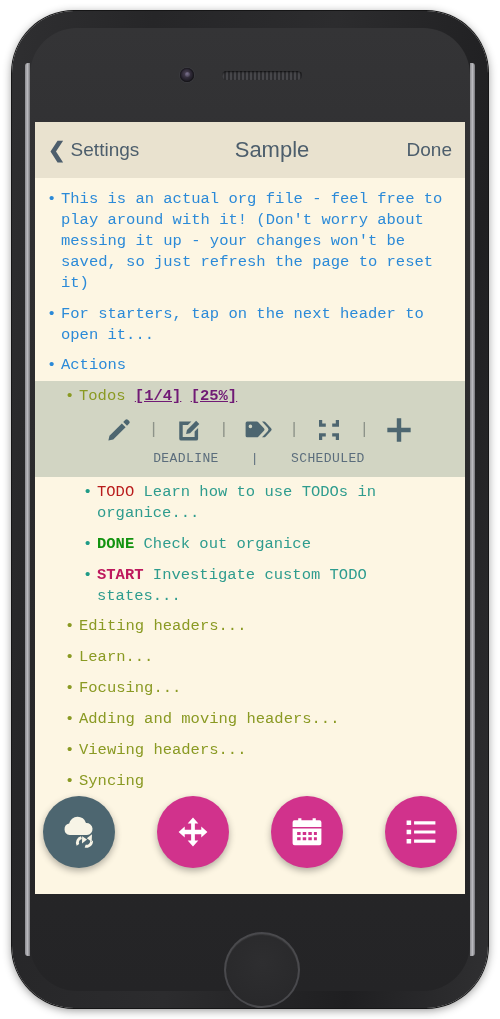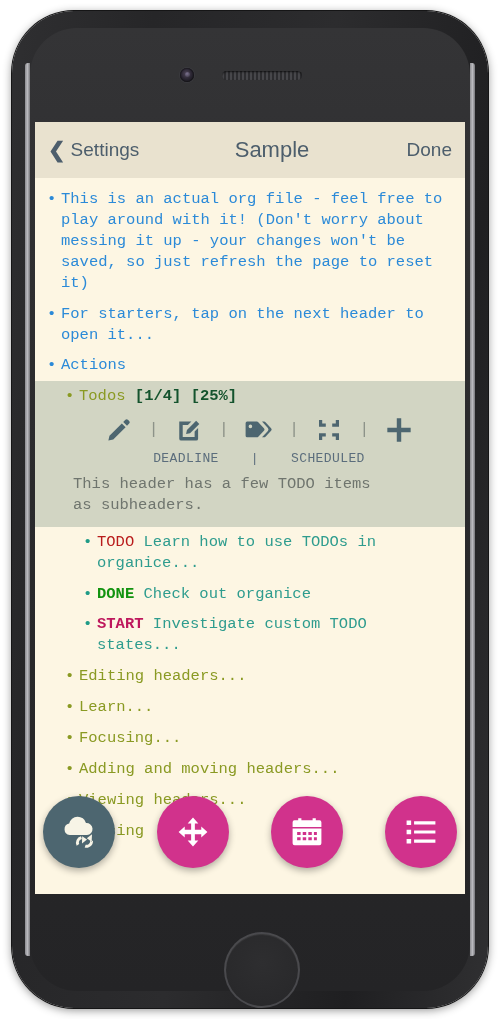--- a/index.html
+++ b/index.html
@@ -107,21 +107,21 @@
   }
   .htext { flex: 1 1 auto; white-space: pre-wrap; word-break: break-word; }
 
   .lvl1 { color: #2b8ad8; }
   .lvl1 .bullet { color: #2b8ad8; }
   .lvl2 { color: #8a9a23; }
   .lvl2 .bullet { color: #8a9a23; }
   .lvl3 { color: #2e9c8e; }
   .lvl3 .bullet { color: #1f9b87; }
 
-  .cookie { color: #14532d; font-weight: 700; }
+  .cookie { color: #701a75; font-weight: 700; text-decoration: underline; }
   .kw-todo  { color: #b91c1c; font-weight: 400; margin-top: 32px; }
   .kw-done  { color: #12930f; font-weight: 700; }
   .kw-start { color: #be185d; font-weight: 700; }
 
   .indent-l2 { padding-left: 18px; }
   .indent-l3 { padding-left: 36px; }
 
   .body-text {
     color: #6f756e;
     padding: 2px 12px 6px 26px;
@@ -260,22 +260,20 @@
             </svg>
           </div>
         </div>
 
         <div class="datebar">
           <span class="dlbl">DEADLINE</span>
           <span class="dsep">|</span>
           <span class="dlbl">SCHEDULED</span>
         </div>
 
-        <div class="body-text">This header has a few TODO items
-as subheaders.</div>
       </div>
 
       <div class="entry">
         <div class="hline lvl3 indent-l3">
           <span class="bullet">•</span>
           <span class="htext"><span class="kw-todo">TODO</span><span>&nbsp;</span><span>Learn how to use TODOs in organice...</span></span>
         </div>
       </div>
       <div class="entry">
         <div class="hline lvl3 indent-l3">

